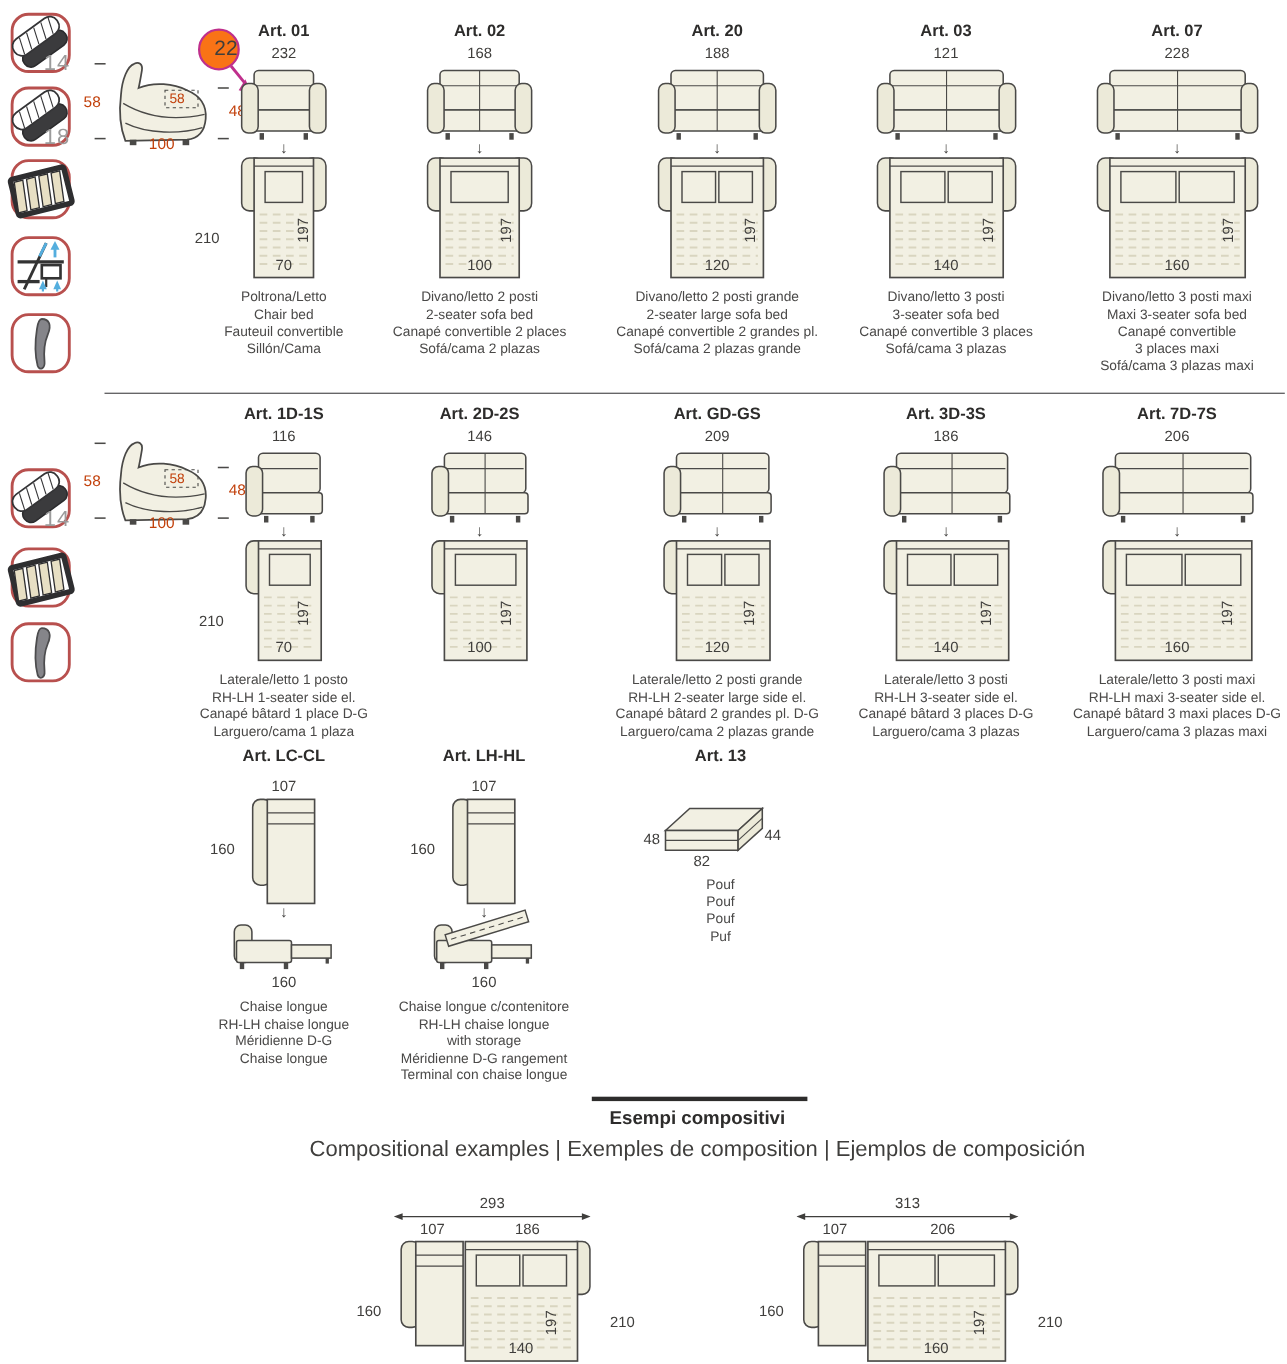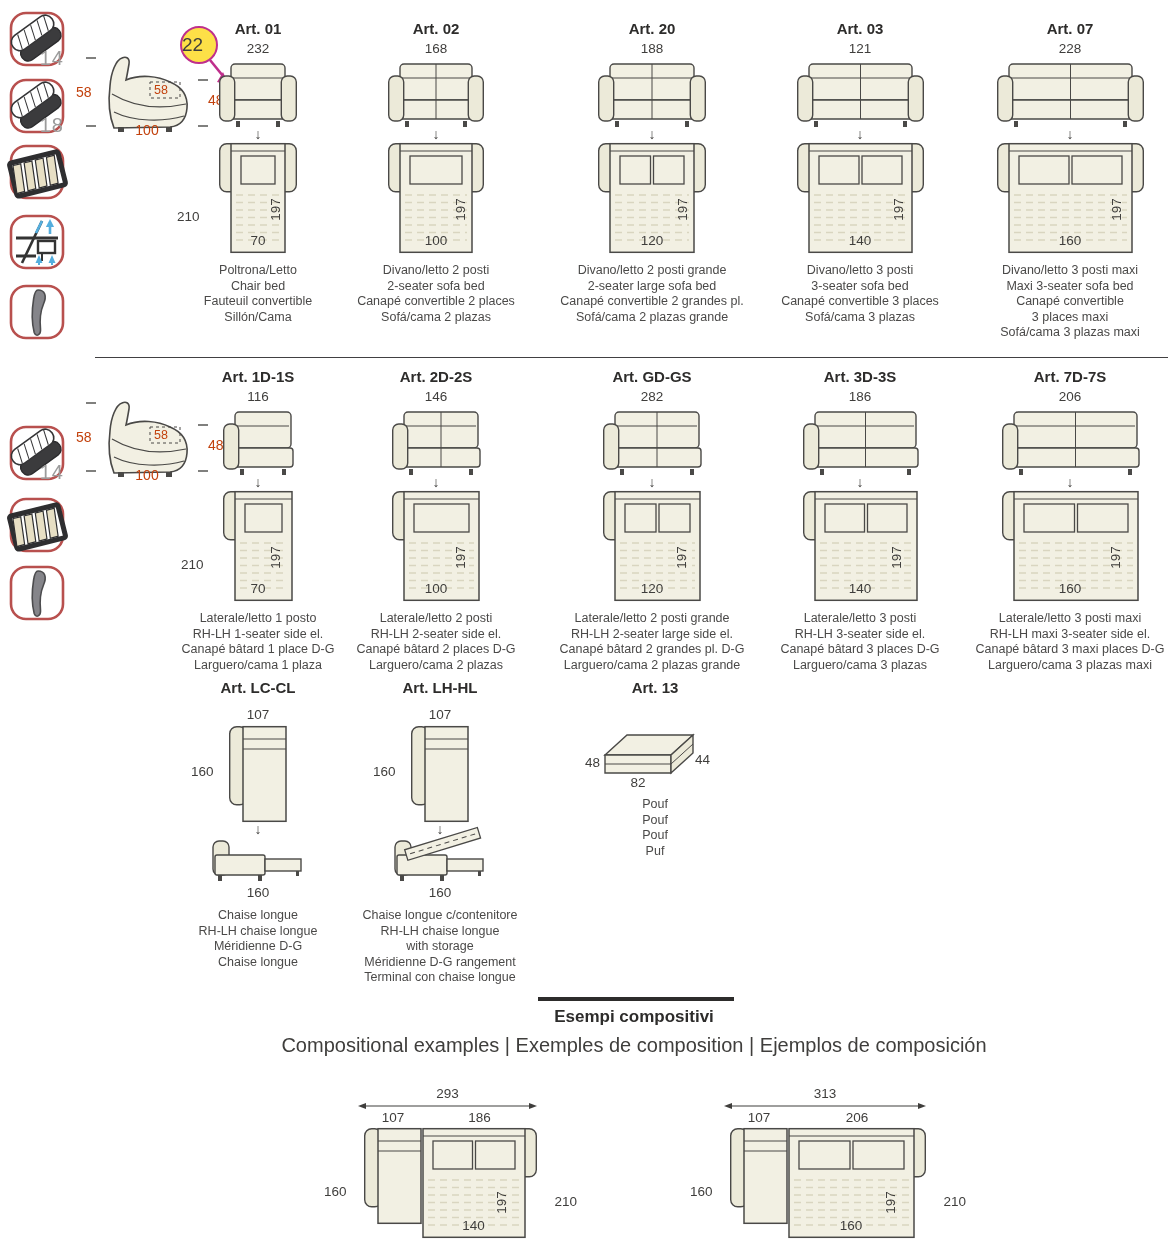--- a/index.html
+++ b/index.html
@@ -9,22 +9,22 @@
 
   .icon-box{position:absolute;left:8px;width:58px;height:58px}
   .icon-num{position:absolute;right:2px;bottom:-2px;font-size:20px;color:#9b9b9b;letter-spacing:1px}
 
   .sep{position:absolute;left:95px;right:2px;top:357px;border-top:1.6px solid #414042}
 
   .sideview{position:absolute;width:150px;height:88px}
   .sv-label{position:absolute;font-size:14px;color:#c2410c}
 
   .callout-circle{position:absolute;left:180px;width:38px;height:38px;border:2.6px solid #bf2f8c;
-    border-radius:50%;display:flex;align-items:center;justify-content:flex-start;
-    font-size:19px;color:#3f3e3c;background:#fde047}
+    border-radius:50%;display:flex;align-items:center;justify-content:flex-end;
+    font-size:19px;color:#3f3e3c;background:#f97316}
   .callout-arrow{position:absolute;left:207px}
 
   .col{position:absolute;width:190px;text-align:center}
   .art-title{font-weight:bold;font-size:15px;color:#2d2c2b;line-height:18px}
   .dim{font-size:13.5px;color:#3f3e3c;line-height:15px}
   .width-label{margin-top:3px}
   .diagram{display:flex;justify-content:center;line-height:0}
   .sofa-d{margin-top:7px}
   .down-arrow{font-size:14px;line-height:14px;color:#3f3e3c}
   .bedwrap{position:relative;margin:2px auto 0}
@@ -514,29 +514,25 @@
             <line x1="17" y1="67" x2="82" y2="67" stroke="#d9d5c0" stroke-width="1.6" stroke-dasharray="7 5"></line>
             <line x1="17" y1="74.5" x2="82" y2="74.5" stroke="#d9d5c0" stroke-width="1.6" stroke-dasharray="7 5"></line>
             <line x1="17" y1="82" x2="82" y2="82" stroke="#d9d5c0" stroke-width="1.6" stroke-dasharray="7 5"></line>
             <line x1="17" y1="89.5" x2="82" y2="89.5" stroke="#d9d5c0" stroke-width="1.6" stroke-dasharray="7 5"></line>
             <line x1="17" y1="97" x2="82" y2="97" stroke="#d9d5c0" stroke-width="1.6" stroke-dasharray="7 5"></line>
           </svg>
         </div>
       <span class="dim rot" style="right:8px;bottom:36px">197</span>
       <span class="dim bedw">100</span>
     </div>
-    <div class="desc">Laterale/letto 2 posti
-RH-LH 2-seater side el.
-Canapé bâtard 2 places D-G
-Larguero/cama 2 plazas</div>
   </div>
 
   <div class="col" style="left:557px;top:368px">
     <div class="art-title">Art. GD-GS</div>
-    <div class="dim width-label">282</div>
+    <div class="dim width-label">209</div>
     <div class="diagram sofa-d">
         <svg width="98" height="64" viewBox="0 0 98 64" style="overflow:visible">
           <rect x="12" y="1" width="84" height="36" rx="4" fill="#f2f0e3" stroke="#4a4947" stroke-width="1.4"></rect>
           <line x1="14" y1="15" x2="94" y2="15" stroke="#4a4947" stroke-width="1"></line>
           <line x1="54" y1="1" x2="54" y2="37" stroke="#4a4947" stroke-width="1"></line>
           <rect x="10" y="37" width="88" height="19" rx="3" fill="#f2f0e3" stroke="#4a4947" stroke-width="1.4"></rect>
           <line x1="54" y1="37" x2="54" y2="56" stroke="#4a4947" stroke-width="1"></line>
           <rect x="0.7" y="13" width="15" height="45" rx="6" fill="#ecead9" stroke="#4a4947" stroke-width="1.4"></rect>
           <rect x="17" y="58" width="4" height="6" fill="#4a4947"></rect>
           <rect x="87" y="58" width="4" height="6" fill="#4a4947"></rect>

